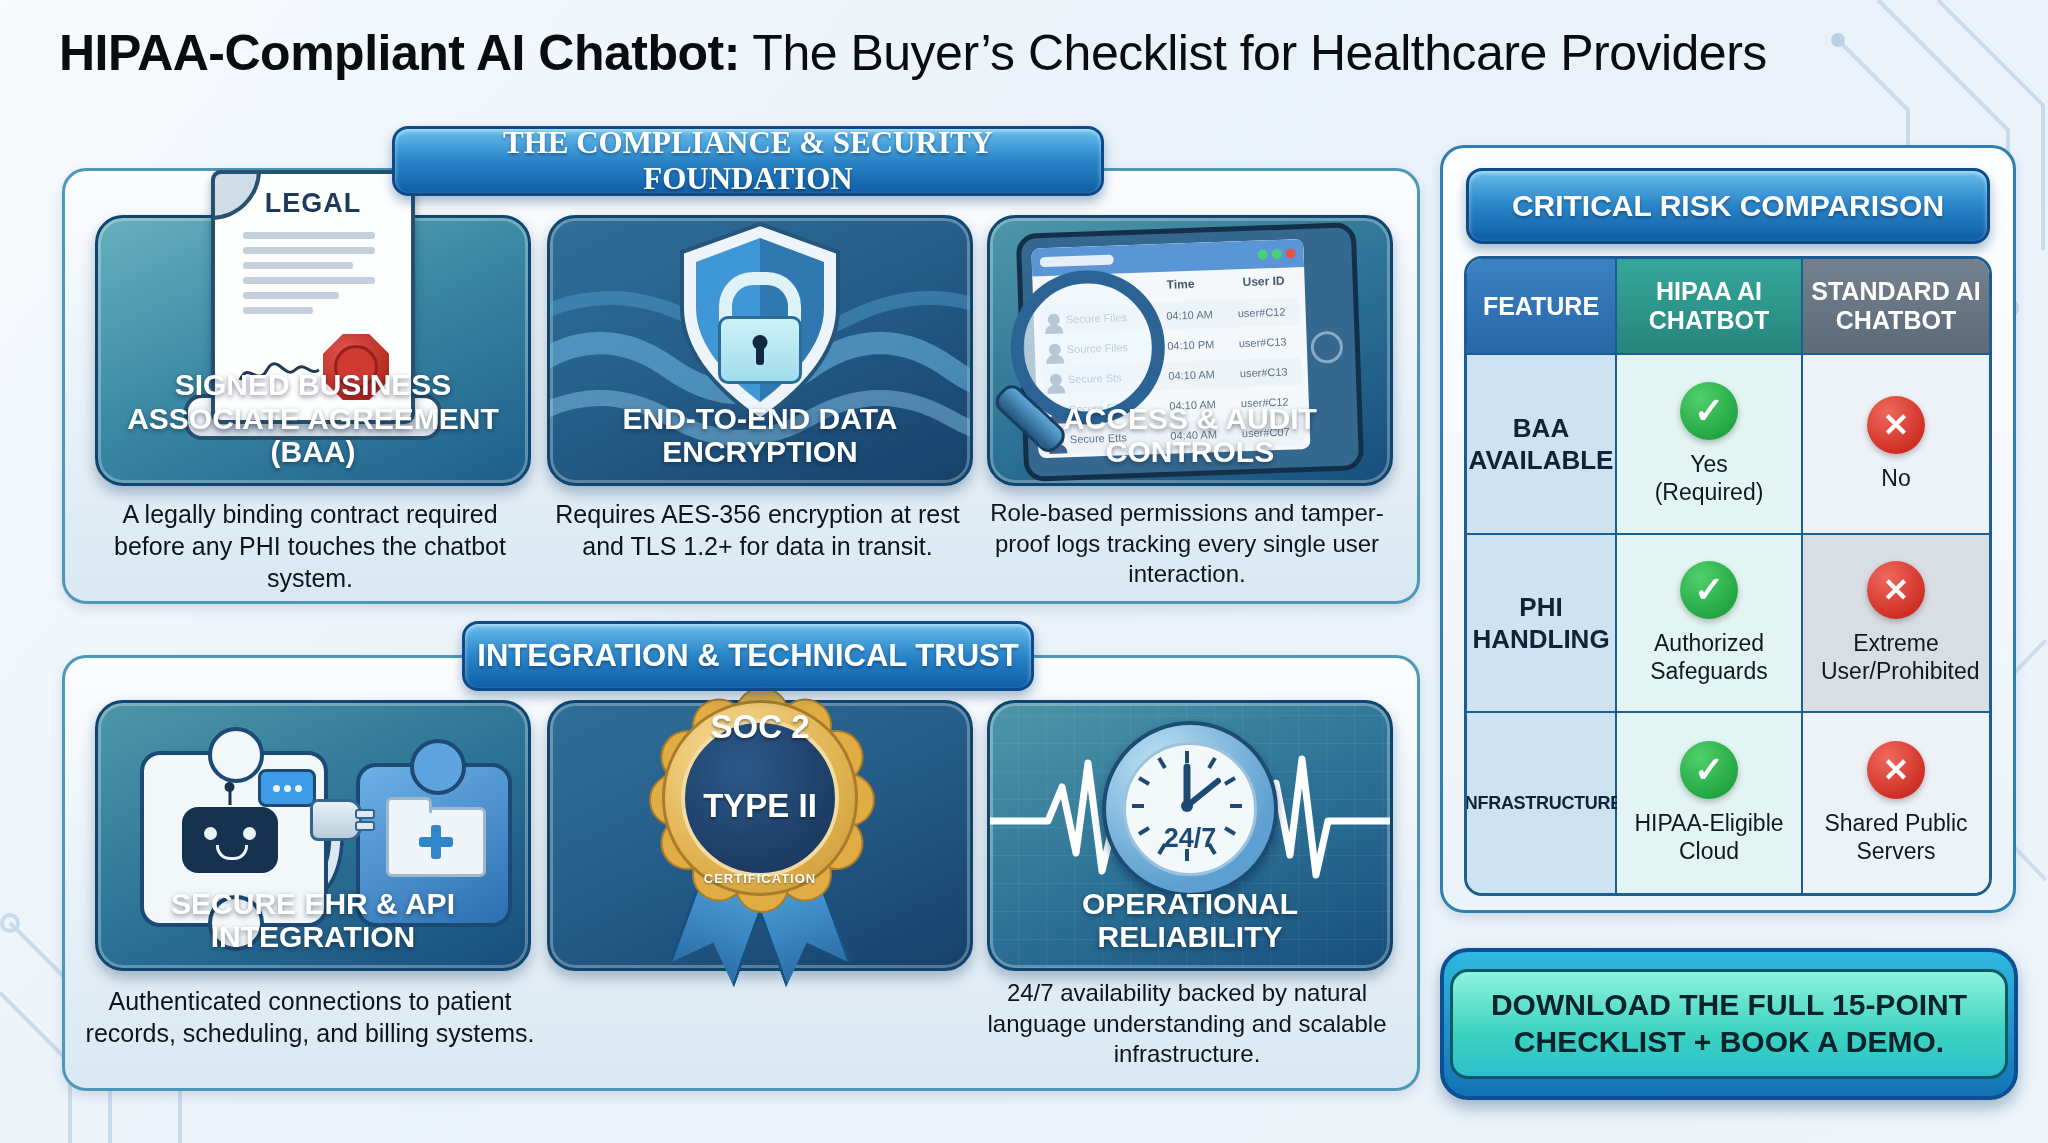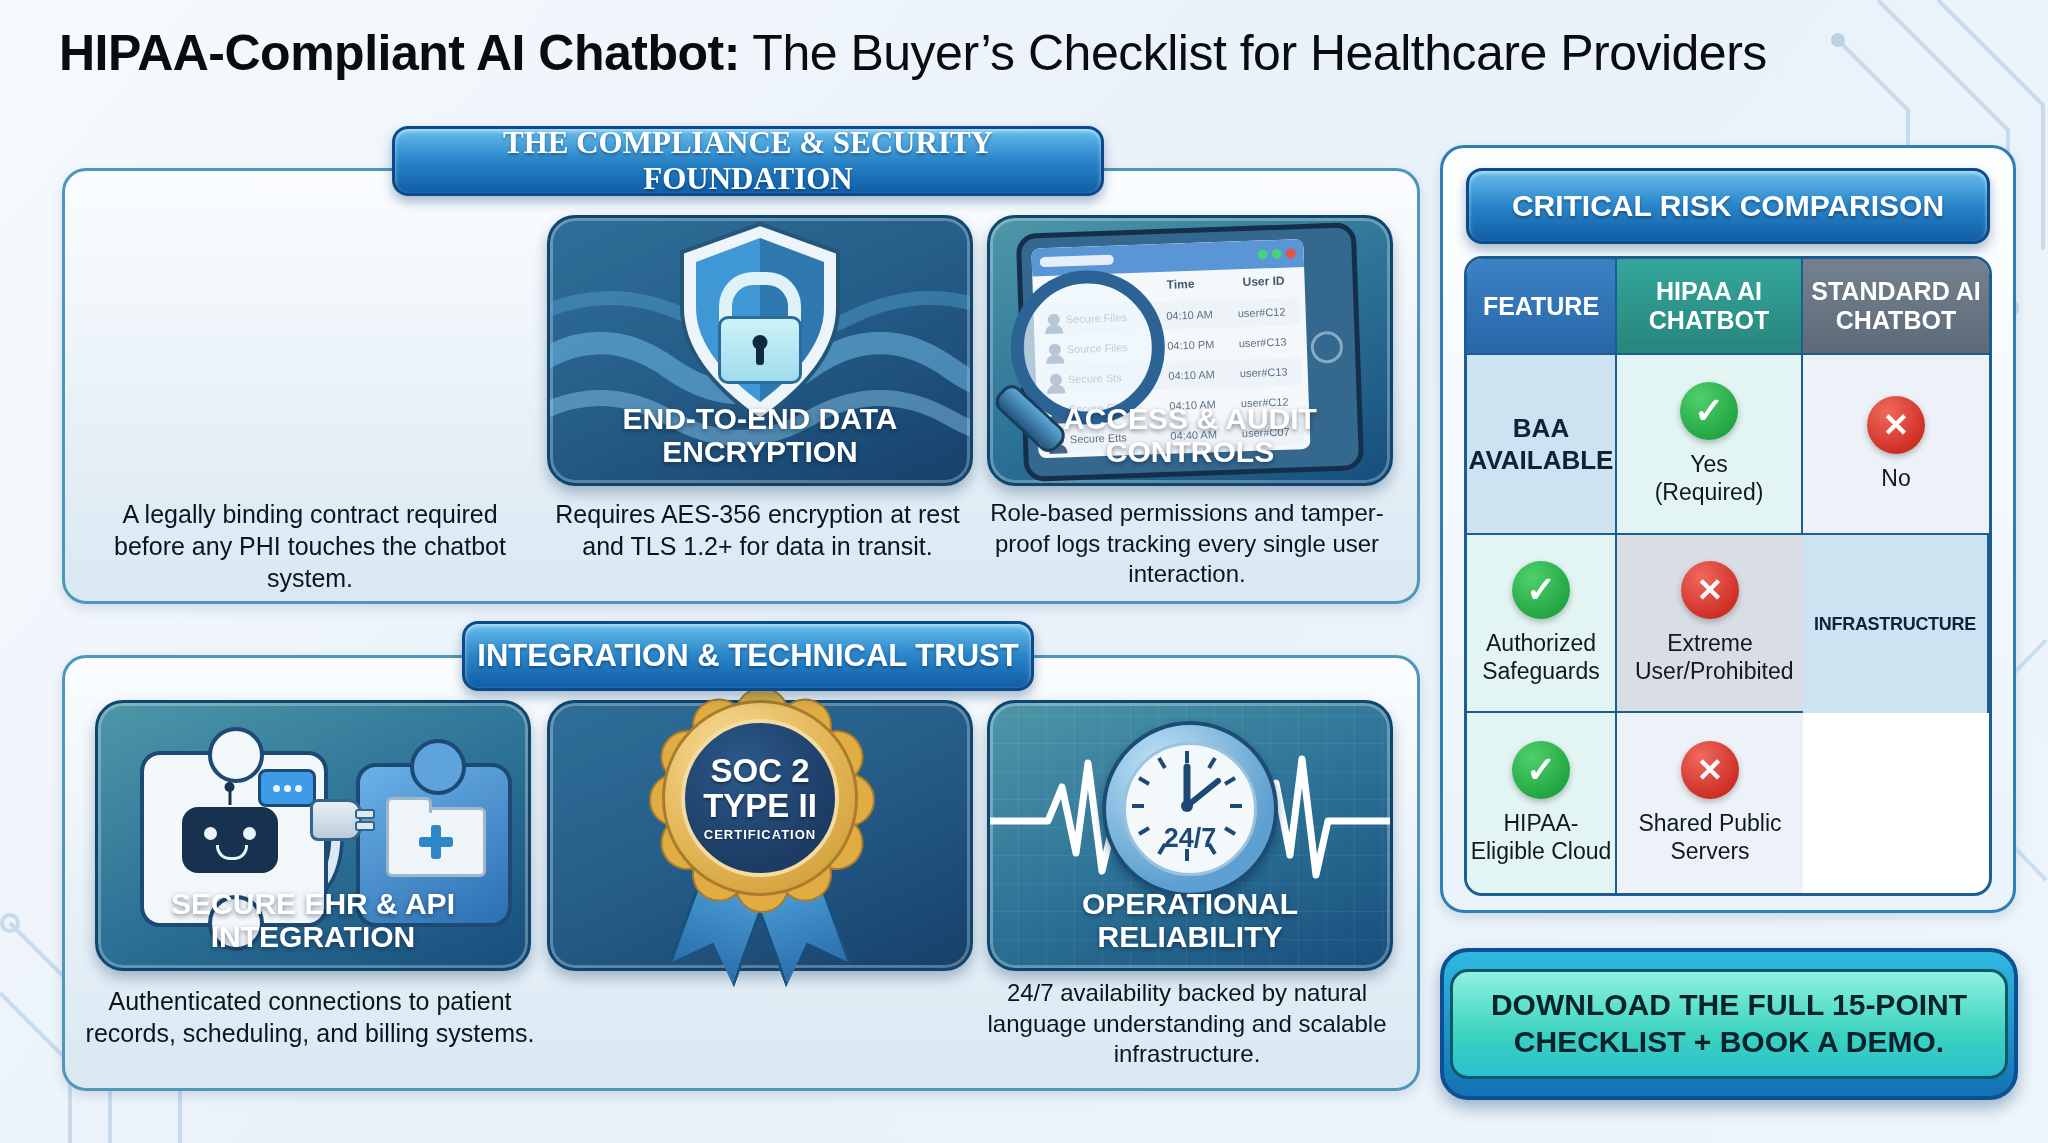--- a/index.html
+++ b/index.html
@@ -100,21 +100,21 @@
   .cross:before{left:12px;top:0;width:10px;height:34px;}
   .cross:after{left:0;top:12px;width:34px;height:10px;}
   
   .badge-wrap{position:absolute;left:50%;top:-20px;transform:translateX(-50%);width:230px;height:250px;z-index:3;}
   .petal{position:absolute;left:50%;top:115px;width:50px;height:50px;margin:-25px;border-radius:50%;
     background:#e0ac43;border:2px solid #a87c2b;}
   .gold-disc{position:absolute;left:50%;top:115px;transform:translate(-50%,-50%);width:190px;height:190px;border-radius:50%;
     background:radial-gradient(circle at 35% 28%,#f7dd9a 0%,#e3b453 55%,#c6962f 100%);border:3px solid #a87c2b;}
   .navy-disc{position:absolute;left:50%;top:115px;transform:translate(-50%,-50%);width:150px;height:150px;border-radius:50%;
     background:radial-gradient(circle at 38% 30%,#2c598a 0%,#1c3c64 70%);border:4px solid #f3dca2;
-    display:flex;flex-direction:column;align-items:center;justify-content:center;color:#fff;font-weight:bold;text-align:center;}
+    display:flex;flex-direction:column;align-items:center;justify-content:center;color:#fff;font-weight:bold;text-align:center;gap:44px;}
   .soc-l1,.soc-l2{font-size:33px;line-height:1.05;text-shadow:0 2px 3px rgba(0,0,0,0.4);}
   .soc-l3{font-size:13px;letter-spacing:1px;margin-top:3px;text-shadow:0 1px 2px rgba(0,0,0,0.4);}
   .ribbon{position:absolute;top:186px;width:64px;height:104px;
     background:linear-gradient(180deg,#4ea2dc 0%,#2a6ea9 100%);border-top:none;
     clip-path:polygon(0 0,100% 0,100% 100%,50% 68%,0 100%);z-index:-1;}
   
   .clock-ring{position:absolute;left:50%;top:18px;transform:translateX(-50%);width:168px;height:168px;border-radius:50%;
     background:radial-gradient(circle at 32% 25%,#bfe2f5,#5d9fd0 70%);border:4px solid #1c4c74;
     display:flex;align-items:center;justify-content:center;z-index:2;box-shadow:0 5px 10px rgba(5,35,65,0.4);}
   .clock-face{position:relative;width:128px;height:128px;border-radius:50%;background:#f3f8fb;border:3px solid #9cc3dd;}
@@ -184,20 +184,42 @@
 
   <div class="page-title">
     <span class="tb">HIPAA-Compliant AI Chatbot:</span><span class="tr"> The Buyer’s Checklist for Healthcare Providers</span>
   </div>
 
   <div class="panel" id="panel-foundation" style="left:62px;top:168px;width:1352px;height:430px;"></div>
   <div class="pill" style="left:392px;top:126px;width:706px;height:64px;font-size:31px;font-family:Liberation Serif, serif;">
     <span>THE COMPLIANCE &amp; SECURITY FOUNDATION</span>
   </div>
 
+  <div class="card-art art-teal" style="left:95px;top:215px;width:430px;height:265px;">
+    <div>
+      <div class="scroll-bottom"></div>
+      <div class="scroll-paper">
+        <div class="scroll-curl"></div>
+        <div class="legal-word">LEGAL</div>
+        <div class="doc-line" style="top:58px;width:132px;"></div>
+        <div class="doc-line" style="top:73px;width:132px;"></div>
+        <div class="doc-line" style="top:88px;width:110px;"></div>
+        <div class="doc-line" style="top:103px;width:132px;"></div>
+        <div class="doc-line" style="top:118px;width:96px;"></div>
+        <div class="doc-line" style="top:133px;width:70px;"></div>
+        <svg class="sig-svg" width="86" height="32">
+          <path d="M3 22 C 12 2, 20 30, 30 12 S 48 22, 58 12 S 72 18, 82 12" stroke="#223a52" stroke-width="3" fill="none"></path>
+        </svg>
+        <div class="seal">
+            <div class="seal-inner"></div>
+          </div>
+      </div>
+    </div>
+    <div class="card-title">SIGNED BUSINESS ASSOCIATE AGREEMENT (BAA)</div>
+  </div>
   <div class="card-desc" style="left:85px;top:498px;width:450px;">A legally binding contract required before any PHI touches the chatbot system.</div>
 
   <div class="card-art art-navy" style="left:547px;top:215px;width:420px;height:265px;">
     <svg style="position:absolute;left:0;top:0;" width="420" height="265">
       <path d="M-20 150 Q 50 100 120 150 T 260 150 T 400 150 T 520 150" stroke="#6fb9e6" stroke-width="22" fill="none" opacity="0.55"></path>
       <path d="M-20 200 Q 50 160 120 200 T 260 200 T 400 200 T 520 200" stroke="#8ecdf0" stroke-width="16" fill="none" opacity="0.45"></path>
       <path d="M-20 100 Q 60 60 140 100 T 300 100 T 460 100" stroke="#5aa7d8" stroke-width="14" fill="none" opacity="0.4"></path>
     </svg>
     <div class="shield-wrap">
       <svg width="180" height="205">
@@ -389,20 +411,21 @@
     <div class="cell td-feature">BAA AVAILABLE</div>
     <div class="cell td-hipaa">
       <span class="mark mark-check">✓</span>
       <span class="val val-narrow">Yes (Required)</span>
     </div>
     <div class="cell td-standard last-col">
       <span class="mark mark-x">✕</span>
       <span class="val">No</span>
     </div>
 
+    <div class="cell td-feature">PHI HANDLING</div>
     <div class="cell td-hipaa">
       <span class="mark mark-check">✓</span>
       <span class="val val-narrow">Authorized Safeguards</span>
     </div>
     <div class="cell td-standard gray last-col">
       <span class="mark mark-x">✕</span>
       <span class="val">Extreme User/Prohibited</span>
     </div>
 
     <div class="cell td-feature last-row feat-small">INFRASTRUCTURE</div>

